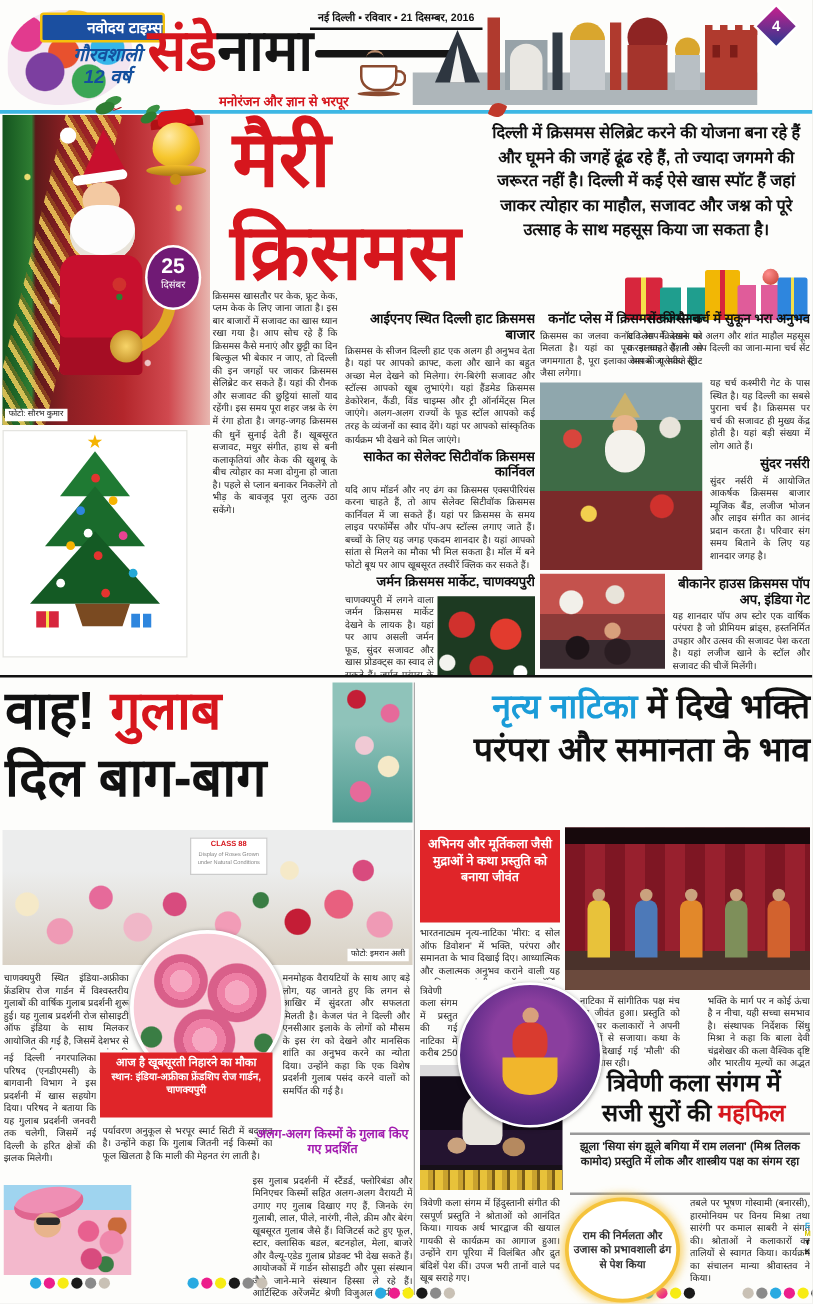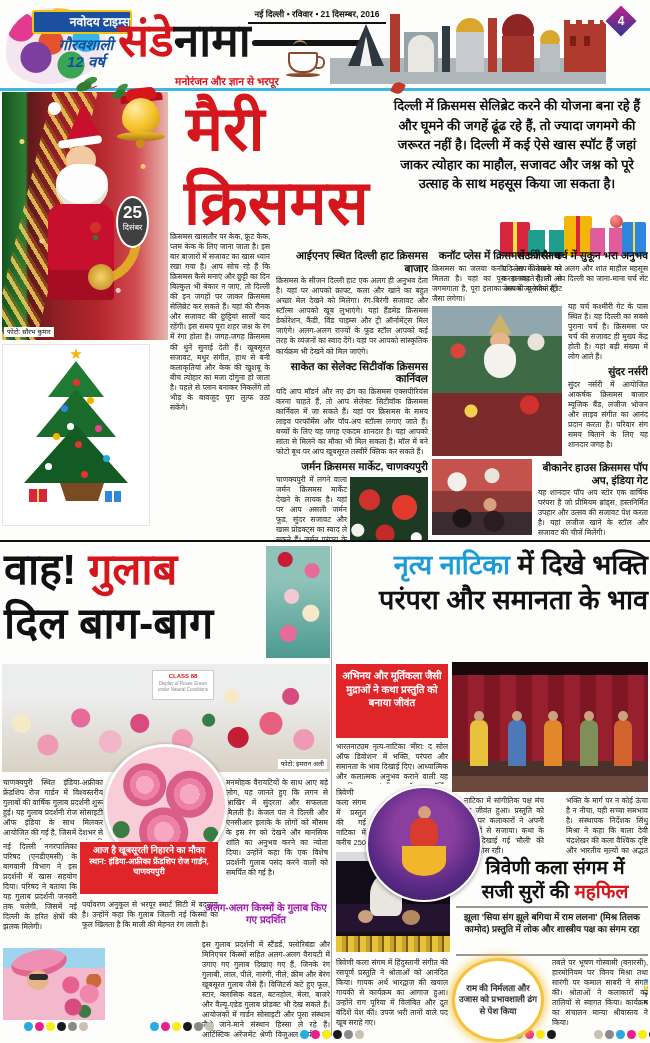--- a/index.html
+++ b/index.html
@@ -68,21 +68,21 @@
   .bell{left:112px;top:88px;width:58px;height:62px;}
   .bell .bow{position:absolute;left:14px;top:0;width:30px;height:12px;background:#d6161d;
     border-radius:6px 6px 2px 2px;transform:rotate(-6deg);box-shadow:-8px 4px 0 -2px #b01015,8px 4px 0 -2px #b01015;}
   .bell .body{position:absolute;left:10px;top:10px;width:38px;height:36px;
     background:radial-gradient(circle at 35% 30%,#ffeaa6,#f6c62c 50%,#c88f16);
     border-radius:50% 50% 46% 46%/58% 58% 42% 42%;}
   .bell .lip{position:absolute;left:5px;top:44px;width:48px;height:9px;background:linear-gradient(#f2bd2a,#a87713);border-radius:50%;}
   .bell .clap{position:absolute;left:24px;top:51px;width:9px;height:9px;background:#c88f16;border-radius:50%;}
   .bell .holly{position:absolute;left:0;top:2px;width:14px;height:8px;background:#2e7d32;border-radius:50%;
     transform:rotate(-28deg);box-shadow:6px -4px 0 -1px #3a9142,3px 2px 0 -3px #d6161d;}
-  .badge25{left:118px;top:198px;width:29px;height:48px;border-radius:50%;background:#404040;color:#fff;
+  .badge25{left:118px;top:198px;width:41px;height:48px;border-radius:50%;background:#701a75;color:#fff;
     text-align:center;box-shadow:0 0 0 2px #fff;}
   .badge25 .d{font-size:17px;font-weight:bold;line-height:20px;margin-top:5px;}
   .badge25 .m{font-size:8px;line-height:10px;}
   .xhead{color:#d6161d;font-weight:bold;line-height:1;}
   .xhead1{left:186px;top:98px;font-size:62px;}
   .xhead2{left:184px;top:172px;font-size:62px;}
   .xintro{left:386px;top:96px;width:262px;font-size:13px;font-weight:bold;text-align:center;line-height:1.5;color:#111;}
   .gifts{left:498px;top:194px;width:150px;height:64px;}
   .gift{position:absolute;bottom:2px;border-radius:2px;}
   .g1{left:2px;width:30px;height:34px;background:linear-gradient(90deg,#d7263d 44%,#f5e04a 44% 56%,#d7263d 56%);}

